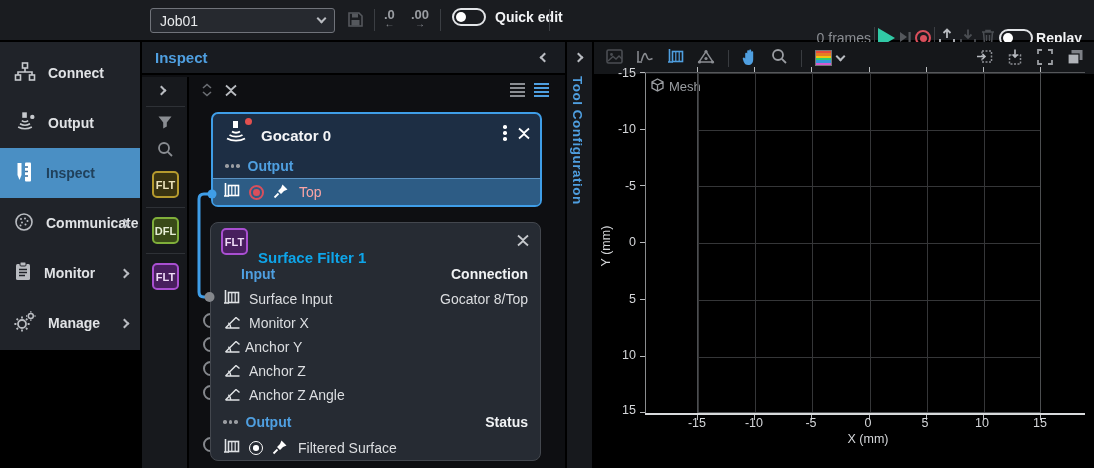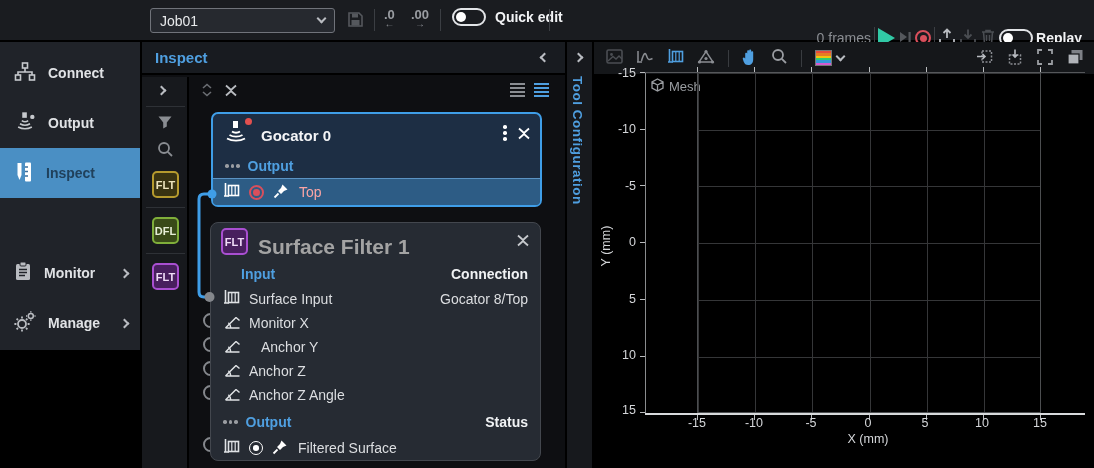--- a/index.html
+++ b/index.html
@@ -168,20 +168,35 @@
     <span>Output</span>
   </div>
   <div class="navitem sel" style="top:106px">
     <span><svg width="20" height="22" viewBox="0 0 20 22">
           <path d="M3.5 2 H7.5 V14 L5.5 19 L3.5 14 Z" fill="#fff"></path>
           <rect x="11" y="1.5" width="6" height="19" rx="1" fill="#fff"></rect>
           <path d="M11 6 h3 M11 10.5 h3 M11 15 h3" stroke="#3c6f9c" stroke-width="1.5"></path>
         </svg></span>
     <span>Inspect</span>
   </div>
+  <div class="navitem" style="top:156px">
+    <span><svg width="20" height="20">
+          <circle cx="10" cy="10" r="8" fill="none" stroke="#b9bcc1" stroke-width="1.6"></circle>
+          <g fill="#b9bcc1">
+            <circle cx="7" cy="7" r="1"></circle>
+            <circle cx="11" cy="6.5" r="1"></circle>
+            <circle cx="13.5" cy="9" r="1"></circle>
+            <circle cx="8" cy="10.5" r="1"></circle>
+            <circle cx="11.5" cy="12.5" r="1"></circle>
+            <circle cx="6.5" cy="13.5" r="1"></circle>
+          </g>
+        </svg></span>
+    <span>Communicate</span>
+    <span class="nchev chev r"></span>
+  </div>
   <div class="navitem" style="top:206px">
     <span><svg width="18" height="21" viewBox="0 0 18 21">
           <rect x="2" y="3" width="14" height="16" rx="1.5" fill="#b9bcc1"></rect>
           <rect x="6" y="1" width="6" height="4" rx="1" fill="#b9bcc1" stroke="#202329"></rect>
           <path d="M5 8.5 h8 M5 11.5 h8 M5 14.5 h6" stroke="#202329" stroke-width="1.5"></path>
         </svg></span>
     <span>Monitor</span>
     <span class="nchev chev r"></span>
   </div>
   <div class="navitem" style="top:256px">
@@ -280,21 +295,21 @@
       <span style="margin-left:9px"><svg width="16" height="16">
             <path d="M9.5 1.5 L14.5 6.5 L11 8 L8 11 L5 8 L8 5 Z" fill="#fff"></path>
             <path d="M5.5 10.5 L1.5 14.5" stroke="#fff" stroke-width="1.8"></path>
           </svg></span>
       <span style="margin-left:10px;color:#fca5a5">Top</span>
     </div>
   </div>
 
   <div id="fltcard">
     <div class="abs badge purple sm" style="left:10px;top:5px;position:absolute">FLT</div>
-    <span class="abs bold" style="left:47px;top:12px;font-size:21px;color:#a3a3a3">Surface Filter 1</span>
+    <span class="abs bold" style="left:47px;top:26px;font-size:15px;color:#0ea5e9">Surface Filter 1</span>
     <span class="abs" style="left:305px;top:11px"><svg width="14" height="13">
           <path d="M2 1.5 L7 6 L12 1.5 M2 11.5 L7 7 L12 11.5" stroke="#c6c9cd" stroke-width="1.8" fill="none"></path>
         </svg></span>
 
     <div class="cardrow" style="top:40px;height:22px">
       <span class="blue bold" style="margin-left:30px">Input</span>
       <span class="bold" style="margin-left:auto;margin-right:12px;color:#f0f2f4">Connection</span>
     </div>
 
     <div class="cardrow" style="top:64px;height:24px">
@@ -312,21 +327,21 @@
             <path d="M1.5 14 H15.5 M1.5 14 L12 3.5 M12 3.5 L15.5 6.5" stroke="#dfe2e5" stroke-width="1.5" fill="none"></path>
             <path d="M6.8 14 A7.5 7.5 0 0 0 4.4 8.8" stroke="#dfe2e5" stroke-width="1.3" fill="none"></path>
           </svg></span>
       <span style="margin-left:8px">Monitor X</span>
     </div>
     <div class="cardrow" style="top:112px;height:24px">
       <span style="margin-left:13px"><svg width="17" height="16">
             <path d="M1.5 14 H15.5 M1.5 14 L12 3.5 M12 3.5 L15.5 6.5" stroke="#dfe2e5" stroke-width="1.5" fill="none"></path>
             <path d="M6.8 14 A7.5 7.5 0 0 0 4.4 8.8" stroke="#dfe2e5" stroke-width="1.3" fill="none"></path>
           </svg></span>
-      <span style="margin-left:20px">Anchor Y</span>
+      <span style="margin-left:4px">Anchor Y</span>
     </div>
     <div class="cardrow" style="top:160px;height:24px">
       <span style="margin-left:13px"><svg width="17" height="16">
             <path d="M1.5 14 H15.5 M1.5 14 L12 3.5 M12 3.5 L15.5 6.5" stroke="#dfe2e5" stroke-width="1.5" fill="none"></path>
             <path d="M6.8 14 A7.5 7.5 0 0 0 4.4 8.8" stroke="#dfe2e5" stroke-width="1.3" fill="none"></path>
           </svg></span>
       <span style="margin-left:8px">Anchor Z Angle</span>
     </div>
     <div class="cardrow" style="top:136px;height:24px">
       <span style="margin-left:13px"><svg width="17" height="16">

